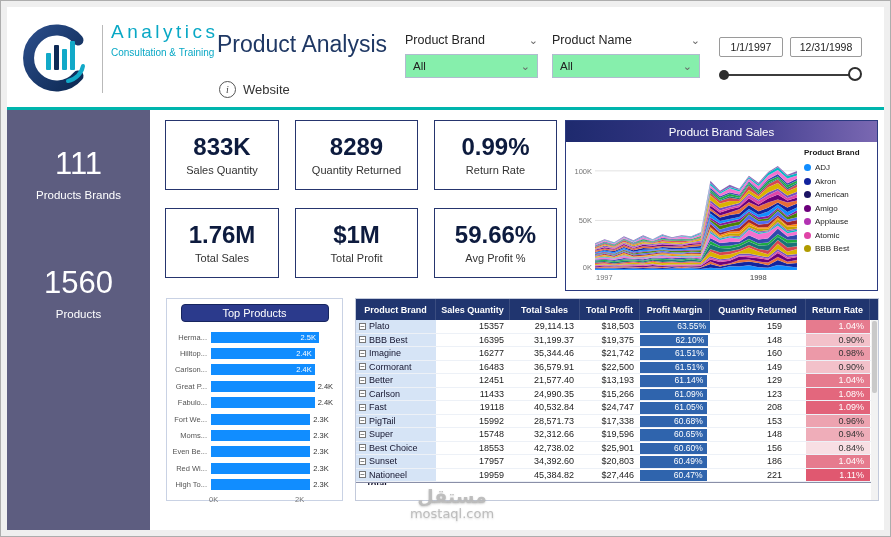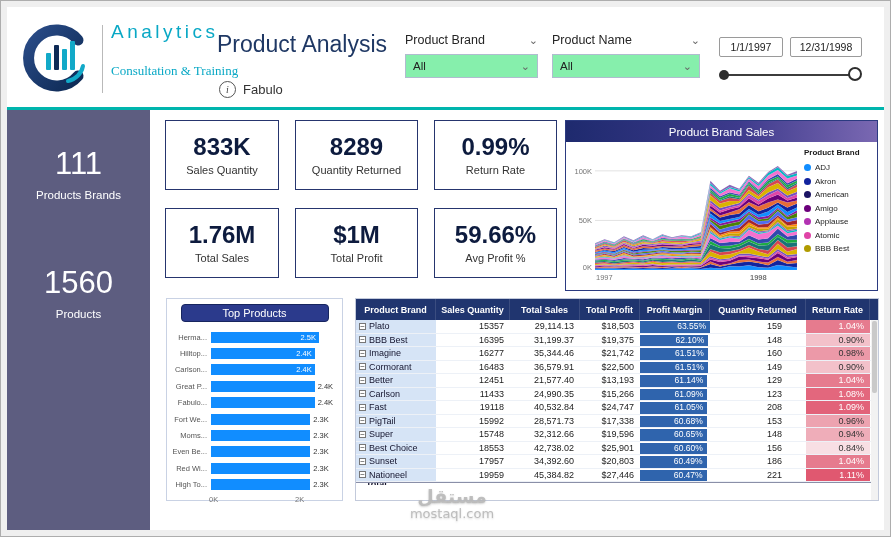--- a/index.html
+++ b/index.html
@@ -6,21 +6,21 @@
   body{margin:0;background:#e9e9e9;font-family:"Liberation Sans",sans-serif;}
   .stage{position:relative;width:891px;height:537px;border:1px solid #adadad;background:#efefef;overflow:hidden;}
   .canvas{position:absolute;left:6px;top:6px;width:877px;height:523px;background:#fff;overflow:hidden;}
 
   
   .logo-mark{position:absolute;left:8px;top:10px;}
   .logo-divider{position:absolute;left:95px;top:18px;width:1px;height:68px;background:#b9b9b9;}
   .logo-text{position:absolute;left:104px;top:13px;}
   .logo-go{font-size:30px;color:#1e3d73;font-weight:600;line-height:32px;}
   .logo-analytics{font-size:19px;color:#09a8c5;letter-spacing:3.5px;line-height:24px;}
-  .logo-tagline{font-size:13px;color:#09a8c5;margin-top:19px;font-family:Liberation Serif, serif;}
+  .logo-tagline{font-size:10px;color:#09a8c5;margin-top:3px;}
   .page-title{position:absolute;left:210px;top:24px;font-size:23px;color:#1f3864;font-weight:500;}
   .website{position:absolute;left:212px;top:74px;display:flex;align-items:center;gap:7px;font-size:13px;color:#333;cursor:pointer;}
   .info-icon{width:17px;height:17px;border:1.5px solid #555;border-radius:50%;display:flex;align-items:center;justify-content:center;font-size:10px;font-style:italic;font-family:"Liberation Serif",serif;color:#444;}
   .filter{position:absolute;top:26px;}
   .filter-head{display:flex;justify-content:space-between;align-items:center;font-size:12.5px;color:#252525;cursor:pointer;}
   .select{margin-top:7px;height:24px;border:1px solid #b0bccf;background:#86efac;display:flex;align-items:center;justify-content:space-between;padding:4px 7px;font-size:11.5px;color:#222;cursor:pointer;}
   .chev{color:#666;font-size:11px;line-height:1;}
   .filter-brand{left:398px;width:133px;}
   .filter-name{left:545px;width:148px;}
   .datebox{position:absolute;top:30px;height:20px;border:1px solid #9a9a9a;border-radius:2px;background:#fff;font-size:10.5px;color:#222;display:flex;align-items:center;justify-content:center;}
@@ -119,21 +119,21 @@
     </svg>
     <div class="logo-divider"></div>
     <div class="logo-text">
       <div class="logo-analytics">Analytics</div>
       <div class="logo-tagline">Consultation &amp; Training</div>
     </div>
 
     <div class="page-title">Product Analysis</div>
     <div class="website">
       <span class="info-icon">i</span>
-      <span>Fabulo</span>
+      <span>Website</span>
     </div>
 
     <div class="filter filter-brand">
       <div class="filter-head">
         <span>Product Brand</span>
         <span class="chev">⌄</span>
       </div>
       <div class="select">
         <span>All</span>
         <span class="chev">⌄</span>

